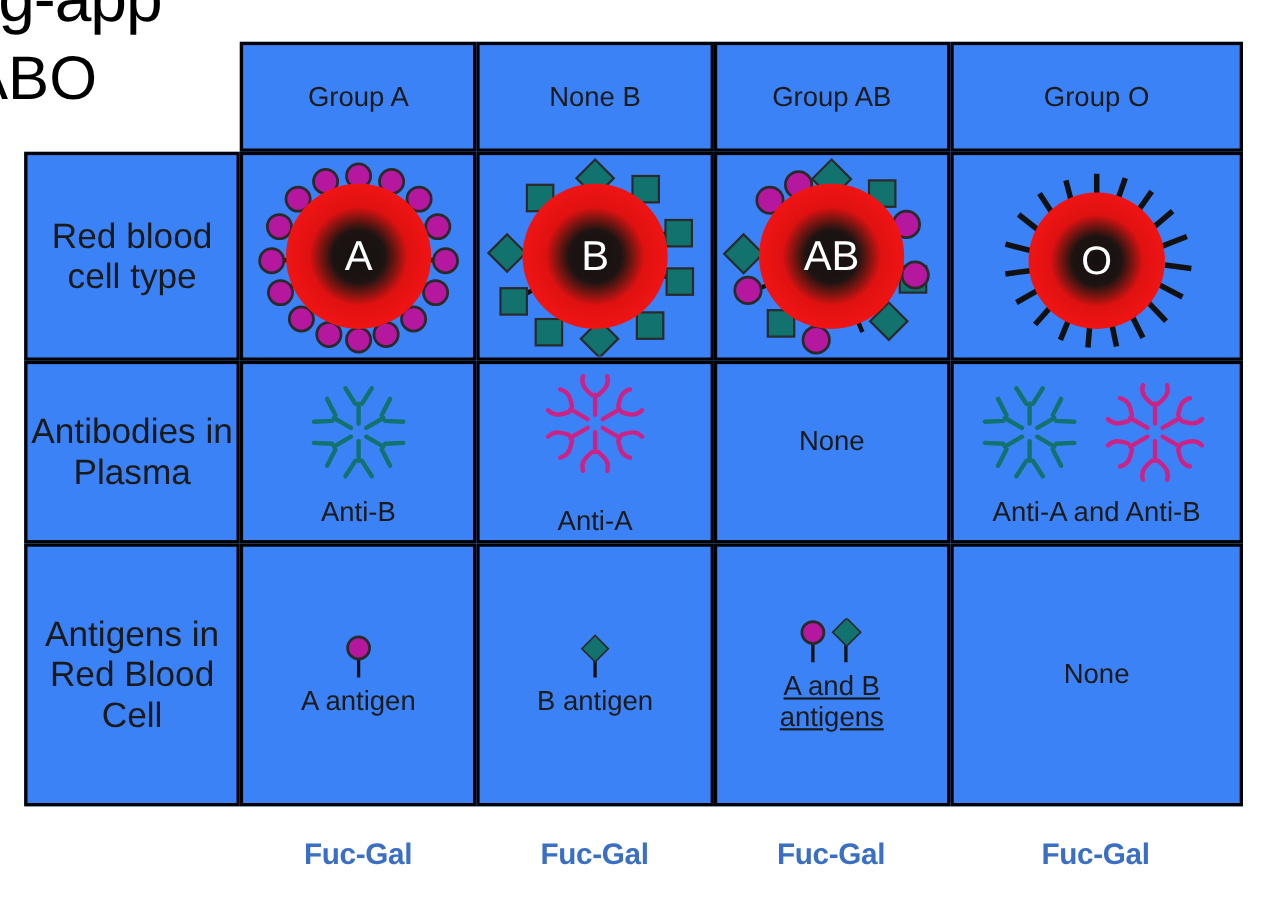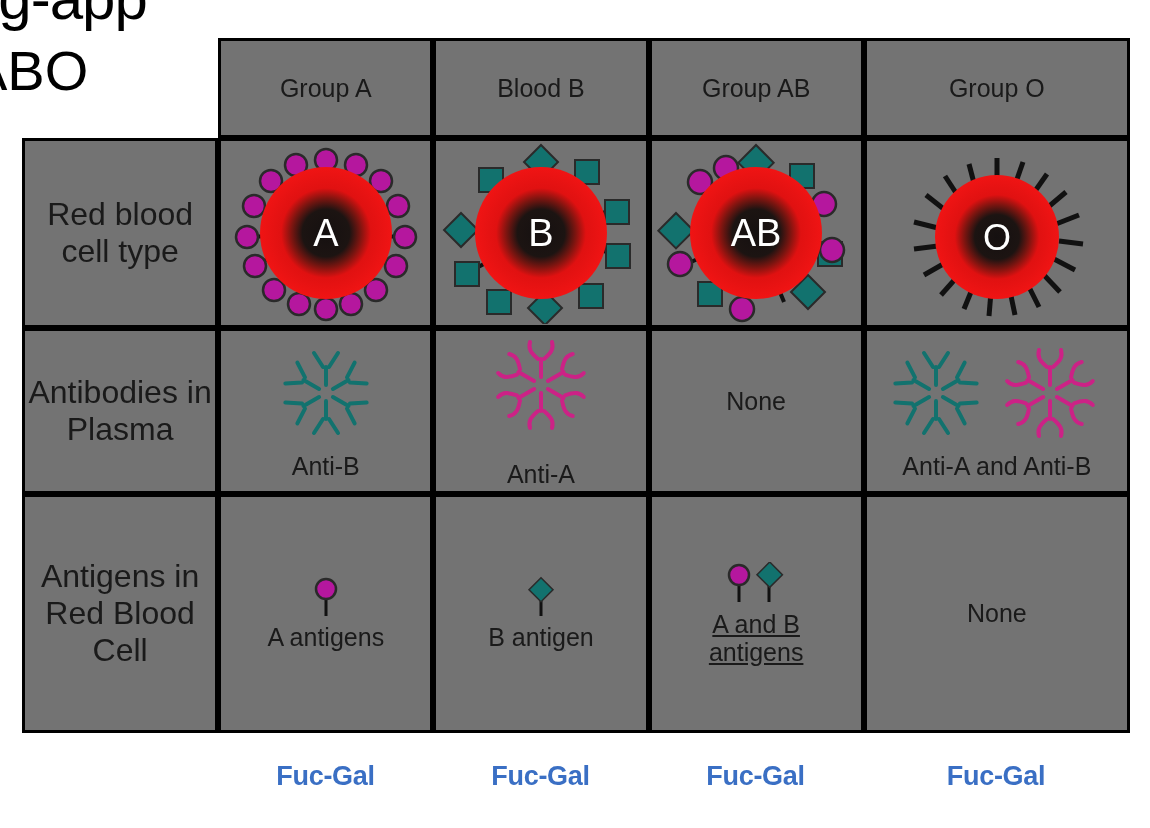--- a/index.html
+++ b/index.html
@@ -35,21 +35,21 @@
   #abo-table{
     position:absolute;
     left:22px; top:38px;
     width:1108px;
     border-collapse:separate;
     border-spacing:0;
     table-layout:fixed;
   }
   #abo-table td, #abo-table th{
     border:3px solid #000;
-    background:#737373;
+    background:#3b82f6;
     padding:0;
     vertical-align:middle;
     text-align:center;
     font-weight:400;
   }
   
   .corner-blank{
     border:none !important;
     background:transparent !important;
   }
@@ -123,21 +123,21 @@
       <col class="c-grp">
       <col class="c-grp">
       <col class="c-grp">
       <col class="c-grpO">
   </colgroup>
 
   <tbody>
       <tr>
     <th class="corner-blank"></th>
     <th class="hdr">Group A</th>
-    <th class="hdr">Blood B</th>
+    <th class="hdr">None B</th>
     <th class="hdr">Group AB</th>
     <th class="hdr">Group O</th>
   </tr>
 
   <tr class="r1">
     <td class="rowlabel">Red blood cell type</td>
 
     <td>
       <div class="cellwrap">
         <svg width="200" height="182" viewBox="0 0 200 182">
@@ -446,21 +446,21 @@
 
   <tr class="r3">
     <td class="rowlabel">Antigens in Red Blood Cell</td>
 
     <td>
       <div class="cellwrap">
         <svg width="40" height="44" viewBox="0 0 40 44">
           <line x1="20" y1="18" x2="20" y2="40" stroke="#111" stroke-width="3"></line>
           <circle cx="20" cy="13" r="10" fill="#b5179e" stroke="#2a2a2a" stroke-width="2.5"></circle>
         </svg>
-        <div class="cell-caption" style="margin-top:4px">A antigens</div>
+        <div class="cell-caption" style="margin-top:4px">A antigen</div>
       </div>
     </td>
 
     <td>
       <div class="cellwrap">
         <svg width="40" height="44" viewBox="0 0 40 44">
           <line x1="20" y1="18" x2="20" y2="40" stroke="#111" stroke-width="3"></line>
           <rect x="12" y="5" width="17" height="17" transform="rotate(45 20 13)" fill="#12726e" stroke="#2a2a2a" stroke-width="1.5"></rect>
         </svg>
         <div class="cell-caption" style="margin-top:4px">B antigen</div>

